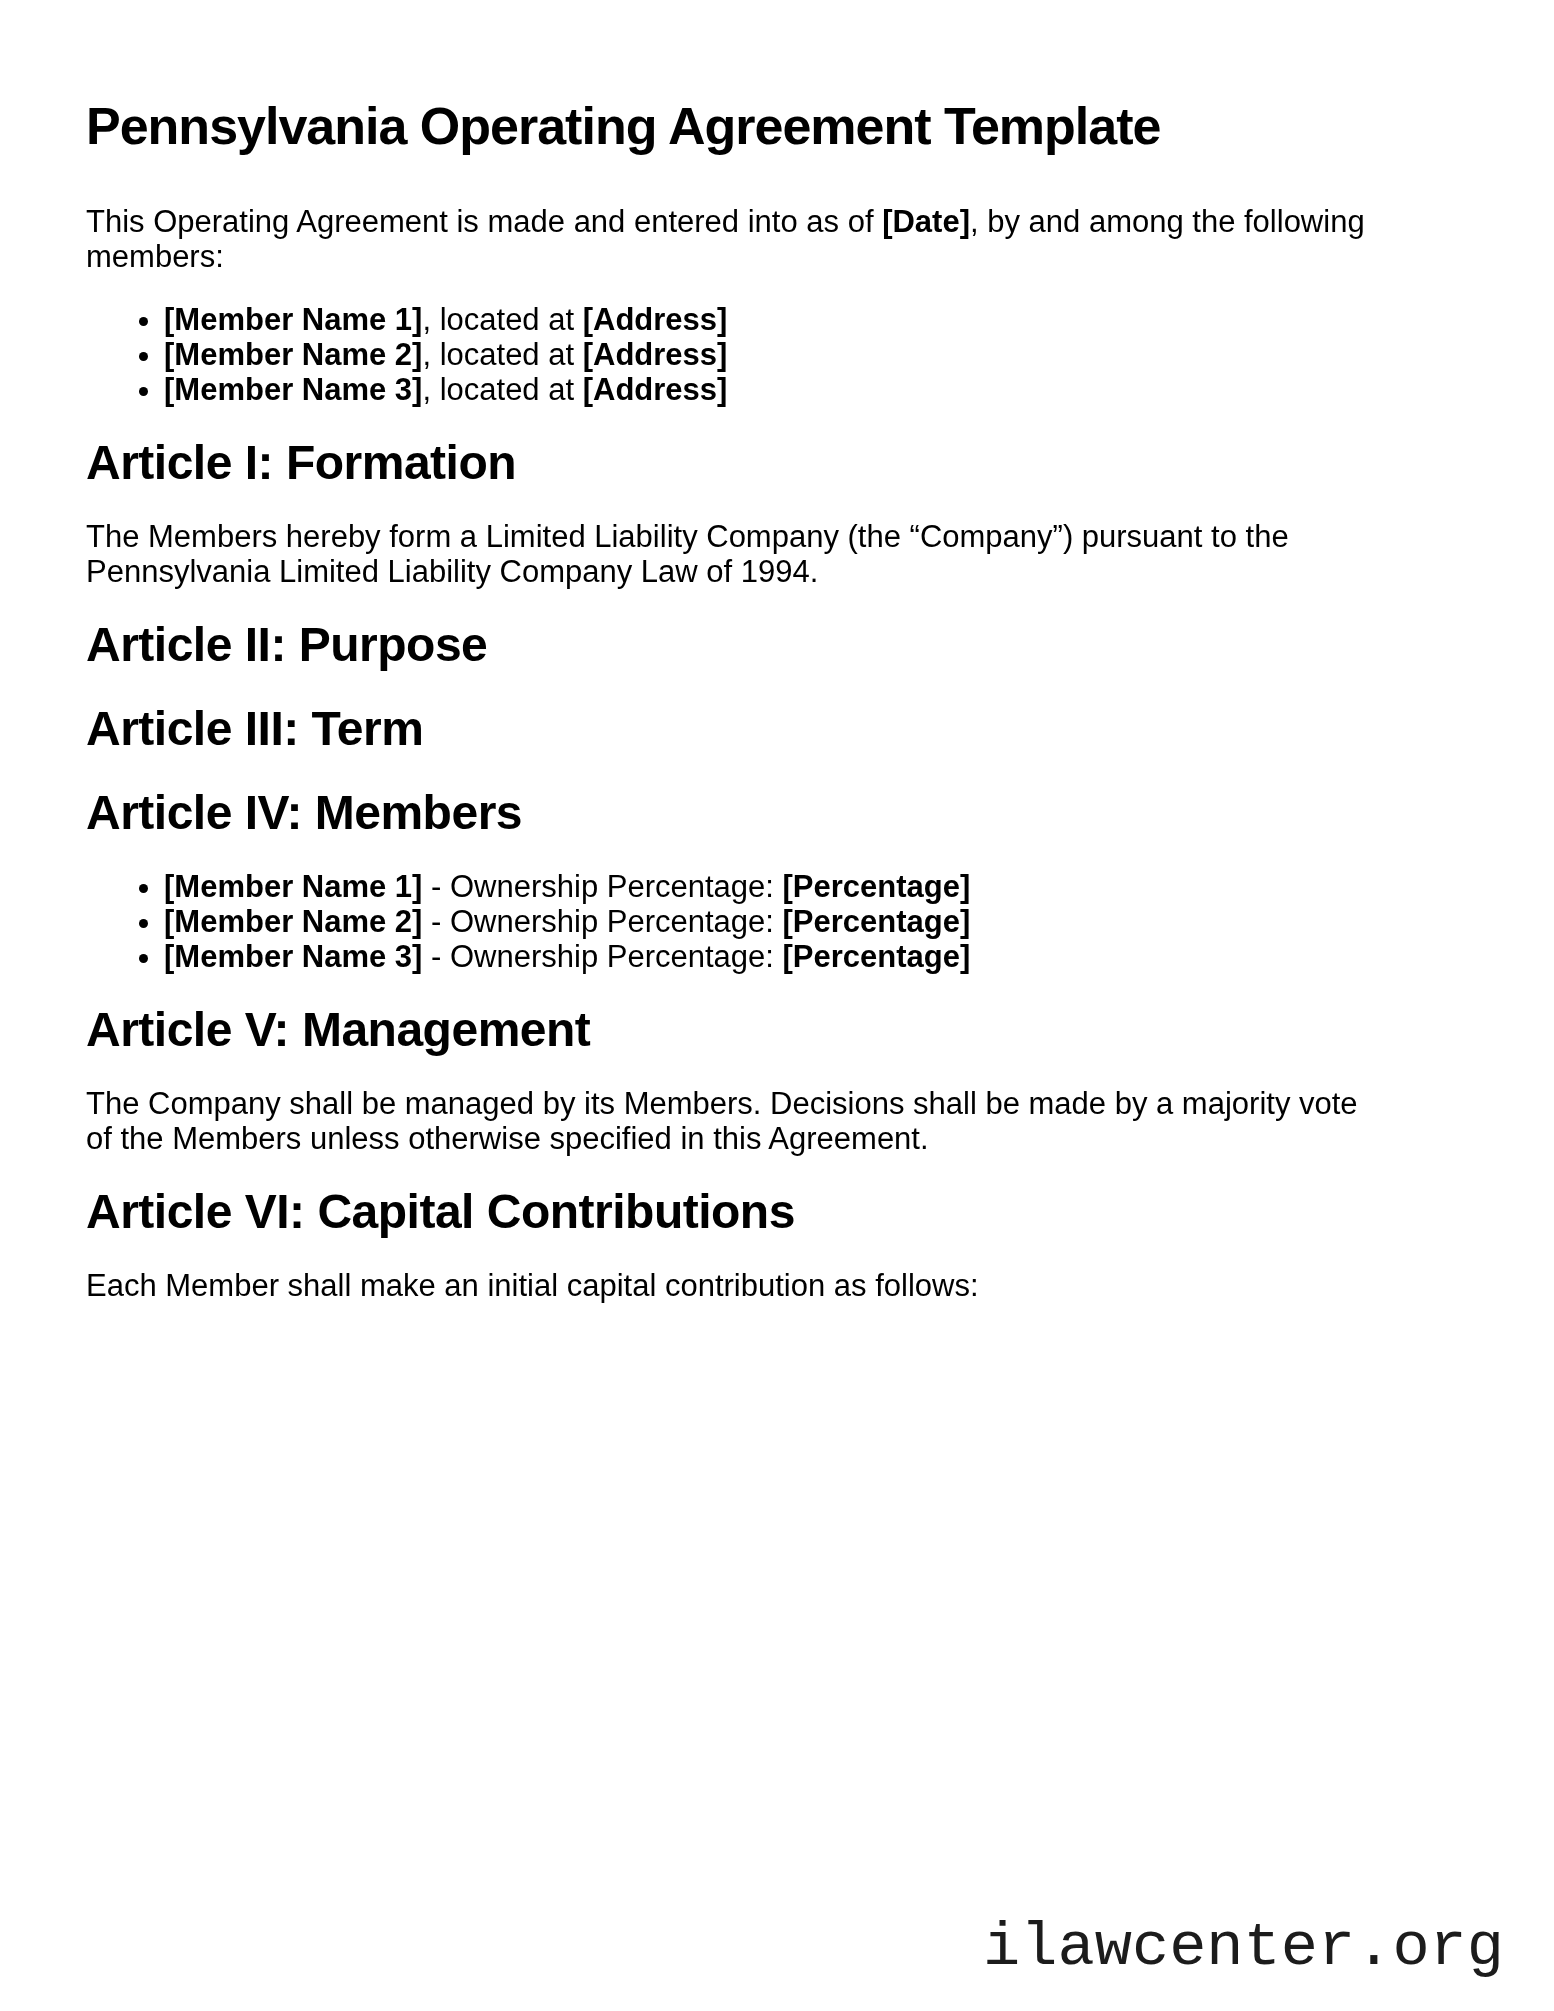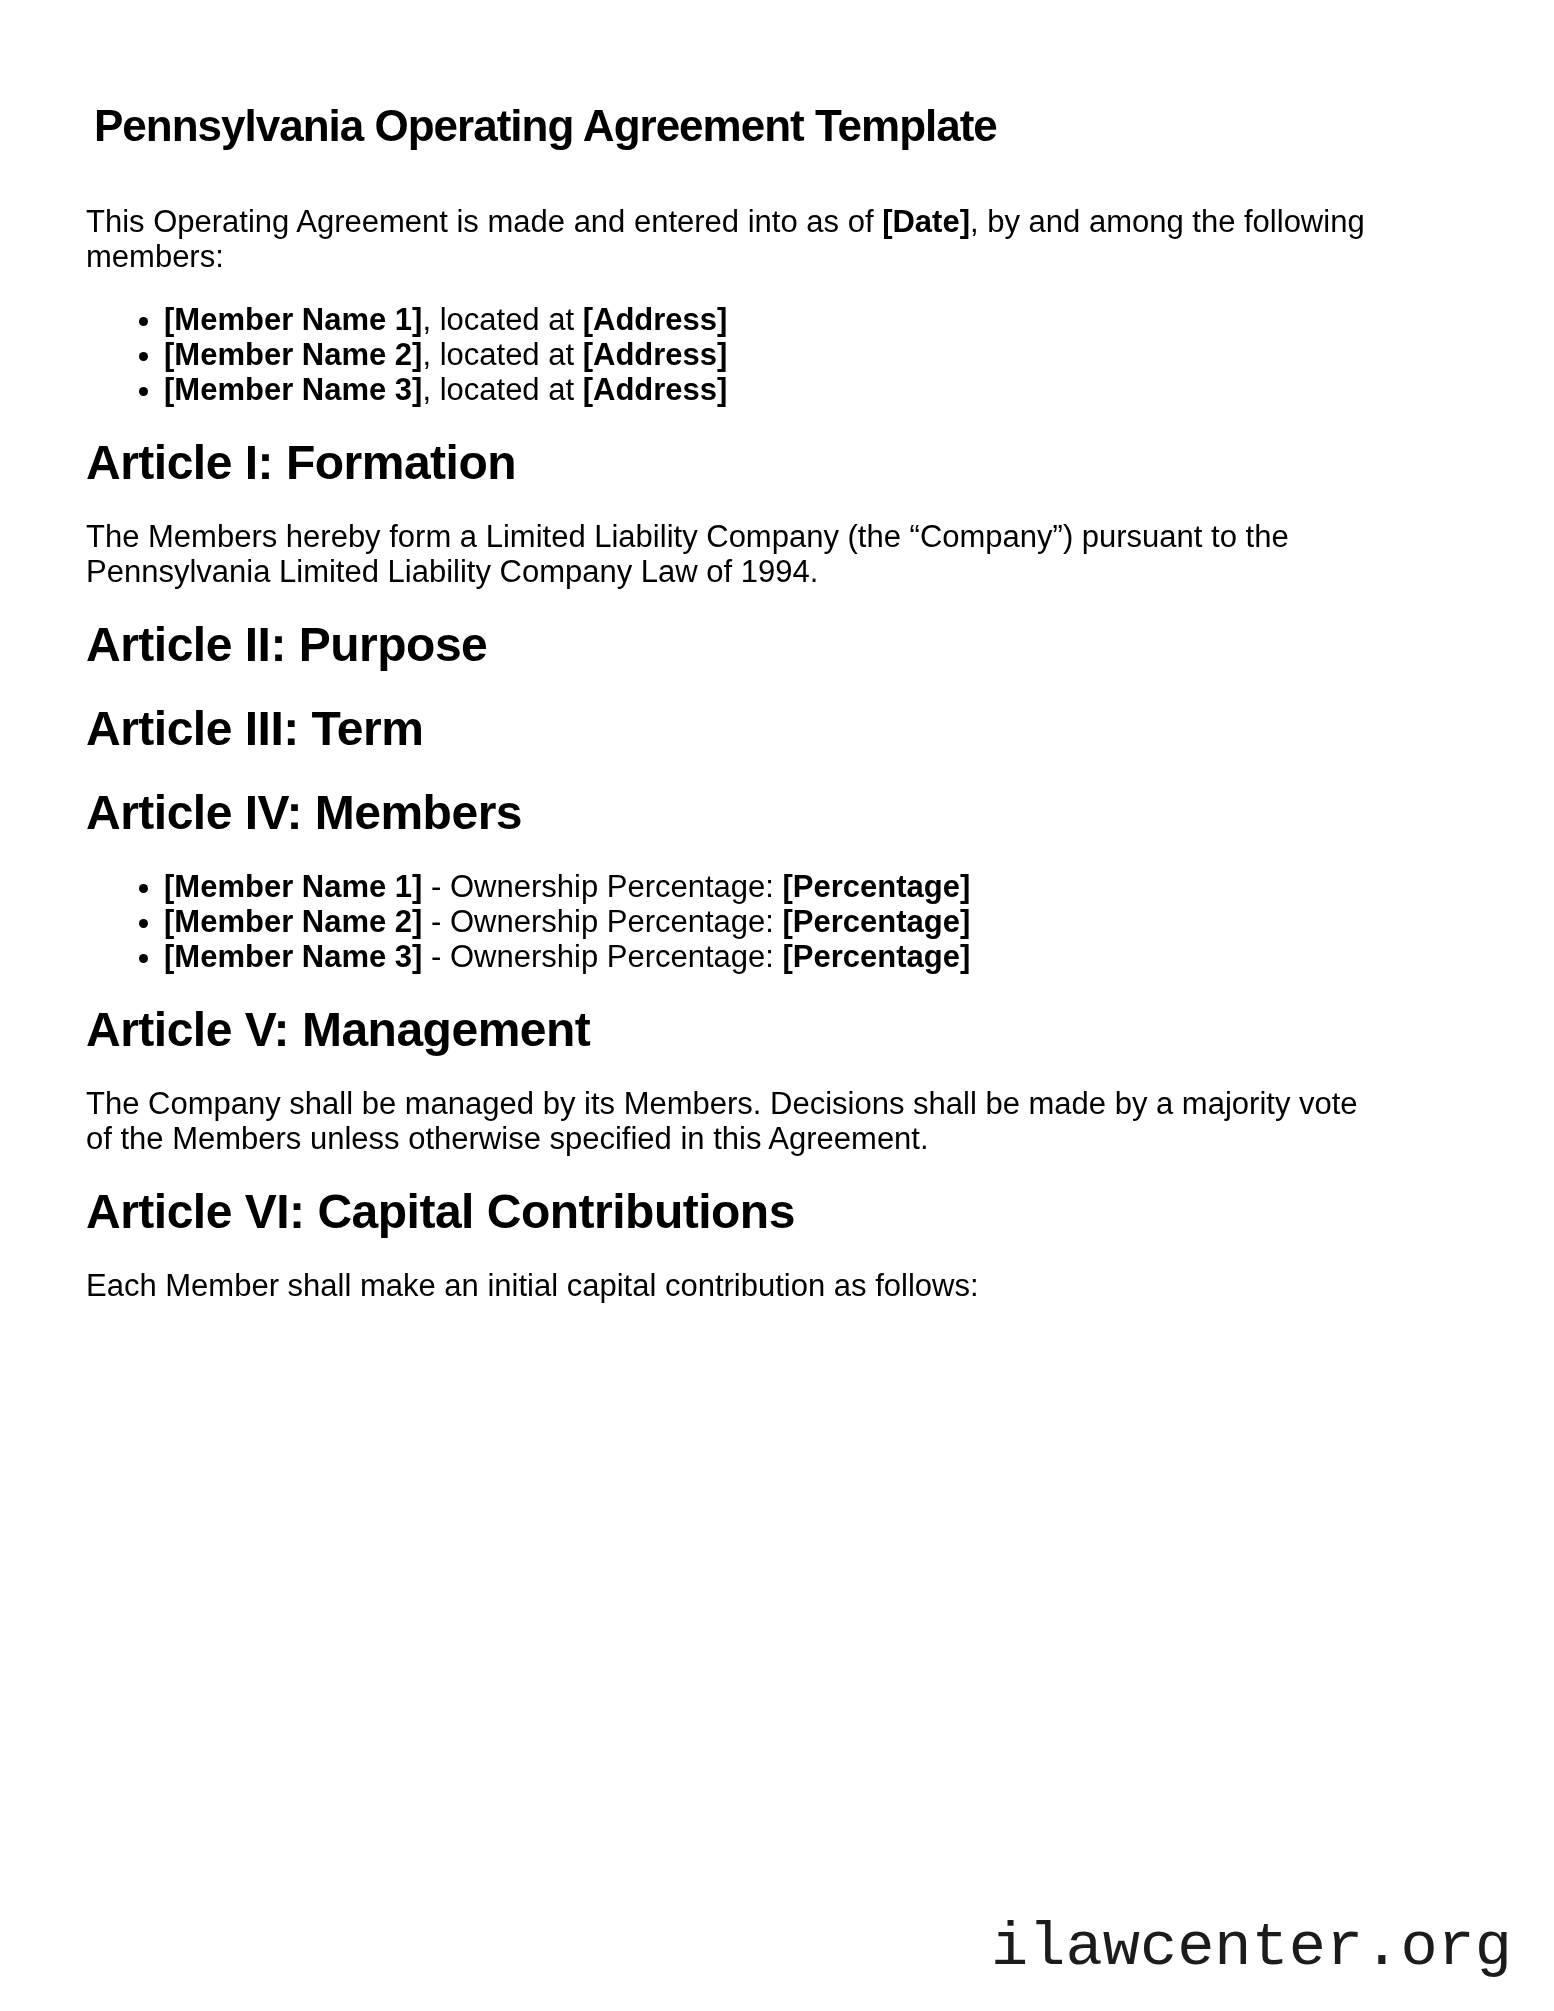--- a/index.html
+++ b/index.html
@@ -15,25 +15,25 @@
     color: #000000;
     font-family: "Liberation Sans", "DejaVu Sans", sans-serif;
     box-sizing: border-box;
     padding: 88px 0 0 86px;
     overflow: hidden;
   }
   .content {
     width: 1300px;
   }
   h1.doc-title {
-    font-size: 44px;
+    font-size: 52px;
     line-height: 76px;
     font-weight: bold;
     letter-spacing: -1px;
-    margin: 0 0 40px 8px;
+    margin: 0 0 40px 0;
   }
   h2.article-heading {
     font-size: 48px;
     line-height: 56px;
     font-weight: bold;
     letter-spacing: -0.5px;
     margin: 24px 0 28px 0;
   }
   p.body-text {
     font-size: 31px;
@@ -47,21 +47,21 @@
     padding: 0 0 0 78px;
     list-style: disc outside;
   }
   ul.doc-list li {
     margin: 0;
     padding: 0;
   }
   strong { font-weight: bold; }
   .watermark {
     position: absolute;
-    right: 42px;
+    right: 50px;
     bottom: 32px;
     font-family: "Liberation Mono", "DejaVu Sans Mono", monospace;
     font-size: 62px;
     line-height: 1;
     color: #1c1c1c;
     letter-spacing: 0;
     white-space: nowrap;
   }
 </style>
 </head>

